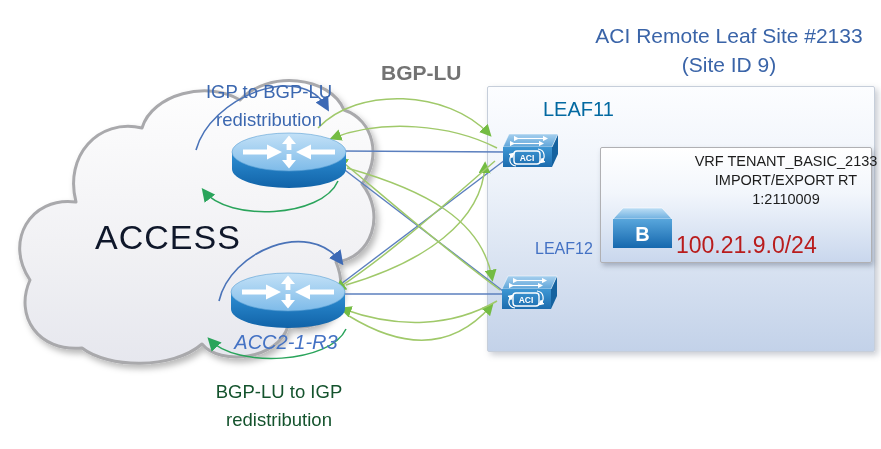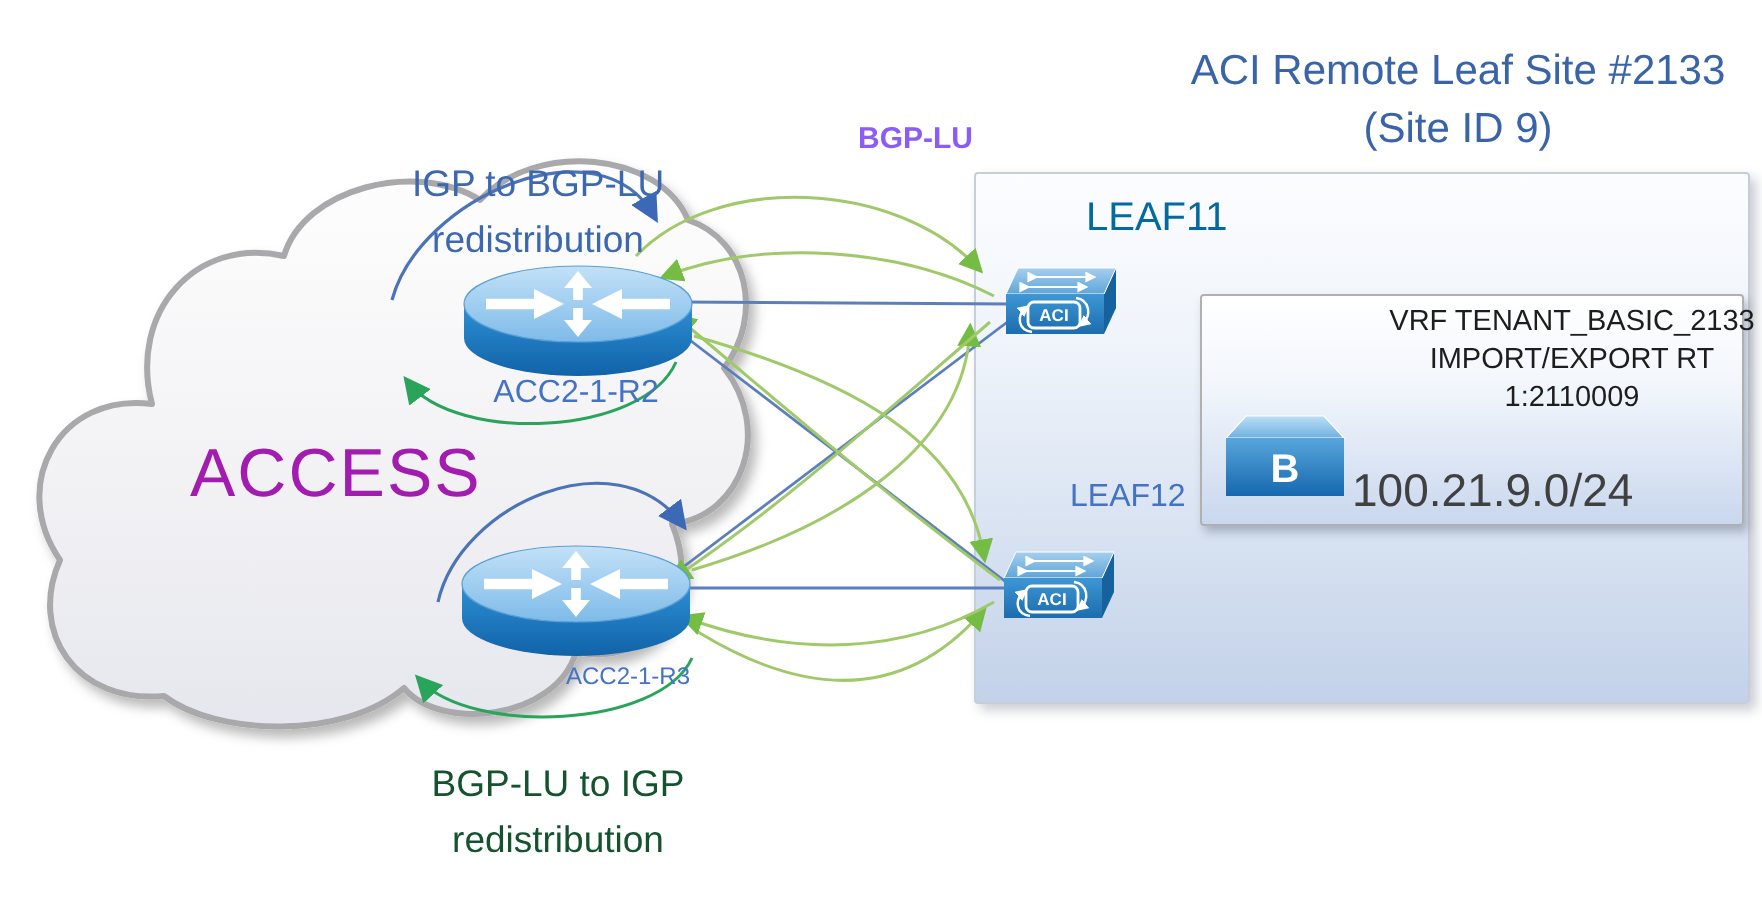--- a/index.html
+++ b/index.html
@@ -10,32 +10,32 @@
   .lbl{line-height:1.5;text-align:center;}
   #site-box{left:487px;top:86px;width:386px;height:264px;
             background:linear-gradient(180deg,#fcfdff 0%,#eef3fa 35%,#c3d2e9 100%);
             border:1px solid #c6ceda;border-radius:2px;
             box-shadow:3px 3px 6px rgba(100,110,130,.35);}
   #vrf-box{left:600px;top:147px;width:270px;height:114px;
            background:linear-gradient(180deg,#ffffff 0%,#f2f6fc 40%,#c9d7ed 100%);
            border:1px solid #b0b0b3;border-radius:2px;
            box-shadow:2px 3px 5px rgba(100,110,130,.45);}
   #lbl-igp{left:180px;top:34px;width:178px;font-size:18.5px;color:#3c68b0;margin-top:44px;}
-  #lbl-bgplu{left:381px;top:61px;font-size:15px;color:#8b5cf6;font-weight:600;margin-left:48px;}
+  #lbl-bgplu{left:381px;top:61px;font-size:21px;color:#737373;font-weight:600;}
   #lbl-title{left:566px;top:21px;width:326px;font-size:21px;color:#3a64a8;
              line-height:1.4;text-align:center;}
-  #lbl-access{left:95px;top:218px;font-size:34px;color:#a21caf;letter-spacing:1px;}
+  #lbl-access{left:95px;top:218px;font-size:34px;color:#0f172a;letter-spacing:1px;}
   #lbl-r2{left:229px;top:188px;width:118px;font-size:16px;color:#4472c4;text-align:center;}
-  #lbl-r3{left:227px;top:331px;width:118px;font-size:12px;color:#4472c4;text-align:right;}
+  #lbl-r3{left:227px;top:331px;width:118px;font-size:20px;color:#4472c4;text-align:center;font-style:italic;}
   #lbl-leaf11{left:543px;top:98px;font-size:20px;color:#0369a1;}
   #lbl-leaf12{left:511px;top:240px;font-size:16px;color:#4472c4;margin-left:24px;}
   #lbl-green{left:190px;top:378px;width:178px;font-size:18.5px;color:#14532d;}
   #lbl-vrfinfo{left:668px;top:152px;width:236px;font-size:14.5px;color:#1d1d1d;
                line-height:1.32;text-align:center;}
-  #lbl-subnet{left:676px;top:232px;font-size:23px;color:#404040;}
+  #lbl-subnet{left:676px;top:232px;font-size:23px;color:#b91c1c;}
   svg text{font-family:"Liberation Sans","DejaVu Sans",sans-serif;}
 </style>
 </head>
 <body>
 
 <div id="stage">
 
   <div id="site-box" class="abs"></div>
   <div id="vrf-box" class="abs"></div>
 
@@ -175,21 +175,20 @@
       <text x="29.5" y="33" font-size="20" font-weight="bold" fill="#ffffff" text-anchor="middle">B</text>
     </g>
   </svg>
 
   <div id="lbl-igp" class="abs lbl ml">IGP to BGP-LU
 redistribution</div>
   <div id="lbl-bgplu" class="abs">BGP-LU</div>
   <div id="lbl-title" class="abs ml">ACI Remote Leaf Site #2133
 (Site ID 9)</div>
   <div id="lbl-access" class="abs">ACCESS</div>
-  <div id="lbl-r2" class="abs">ACC2-1-R2</div>
   <div id="lbl-r3" class="abs">ACC2-1-R3</div>
   <div id="lbl-leaf11" class="abs">LEAF11</div>
   <div id="lbl-leaf12" class="abs">LEAF12</div>
   <div id="lbl-green" class="abs lbl ml">BGP-LU to IGP
 redistribution</div>
   <div id="lbl-vrfinfo" class="abs ml">VRF TENANT_BASIC_2133
 IMPORT/EXPORT RT
 1:2110009</div>
   <div id="lbl-subnet" class="abs">100.21.9.0/24</div>
 </div>

